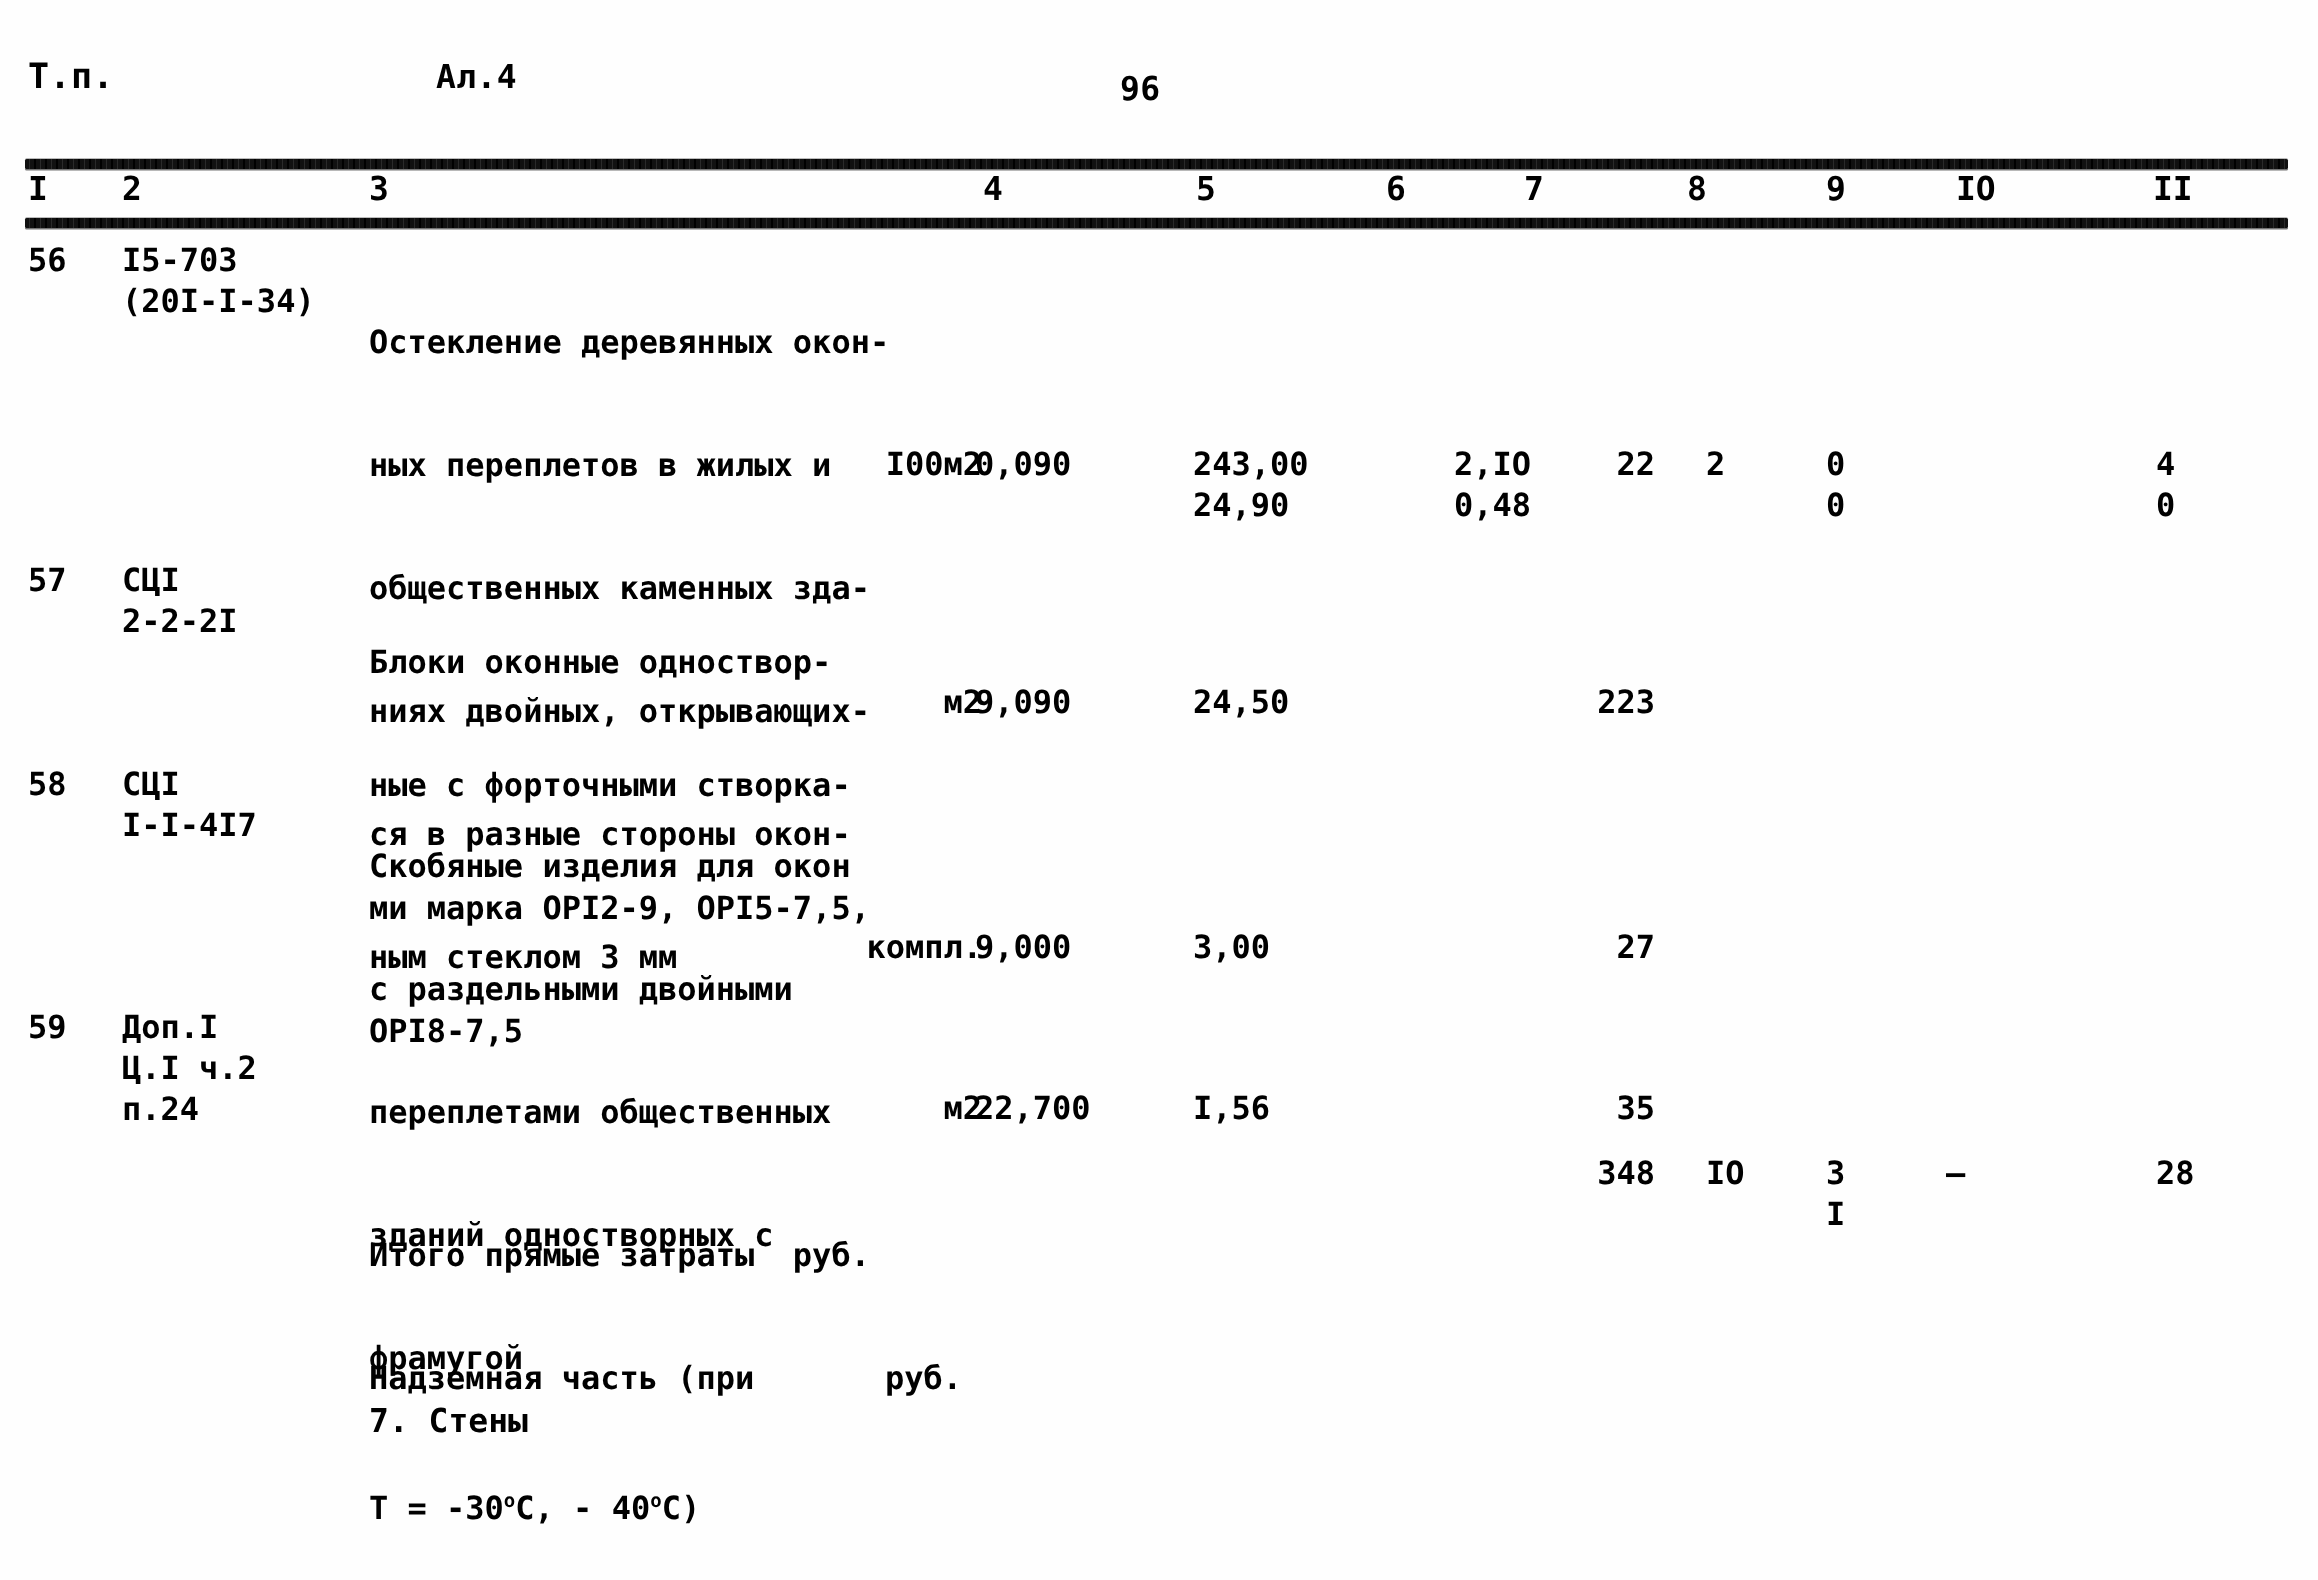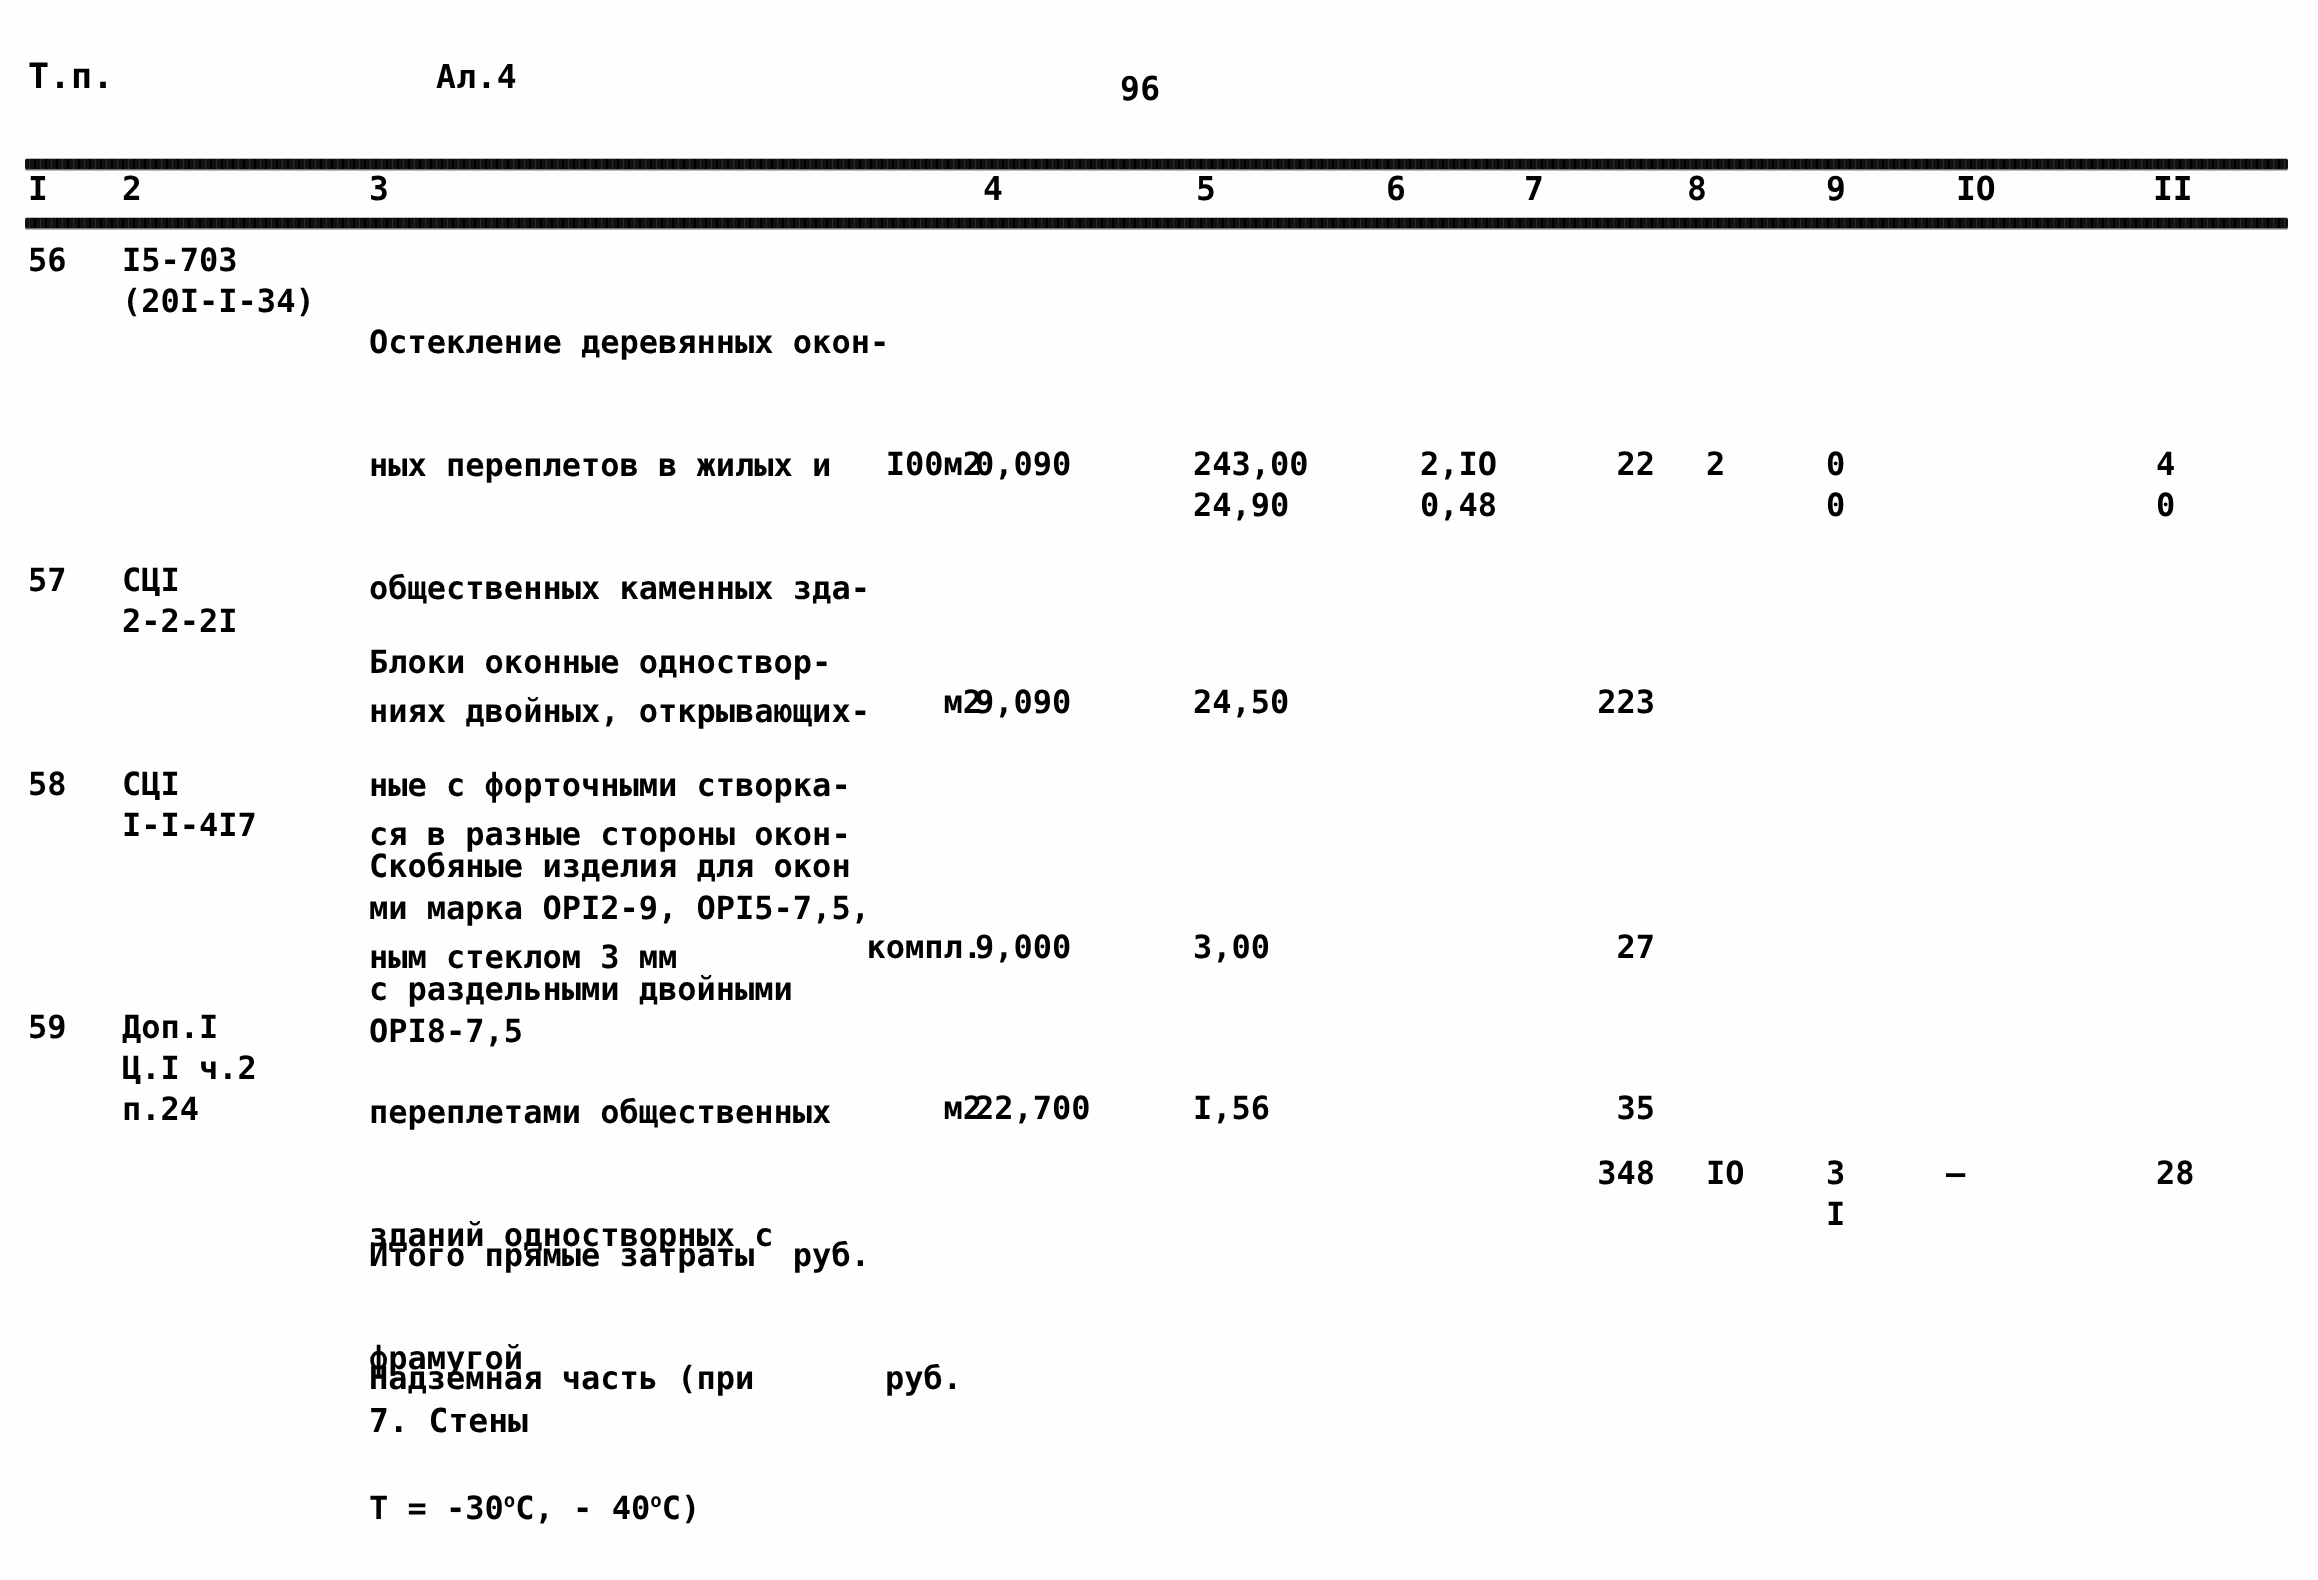--- a/index.html
+++ b/index.html
@@ -98,21 +98,21 @@
     font-size: 32px;
     line-height: 41px;
     white-space: pre;
   }
   .c-num   { left: 28px;  width: 80px; }
   .c-code  { left: 122px; width: 218px; }
   .c-desc  { left: 369px; width: 611px; }
   .c-unit  { left: 807px; width: 175px; text-align: right; }
   .c4  { left: 975px; width: 182px; text-align: left; }
   .c5  { left: 1193px; width: 182px; text-align: left; }
-  .c6  { left: 1386px; width: 145px; text-align: center; }
+  .c6  { left: 1386px; width: 145px; text-align: right; }
   .c7  { left: 1524px; width: 131px; text-align: right; }
   .c8  { left: 1706px; width: 109px; text-align: left; }
   .c9  { left: 1826px; width: 109px; text-align: left; }
   .c10 { left: 1946px; width: 189px; text-align: left; }
   .c11 { left: 2156px; width: 116px; text-align: left; }
 
   .desc-line { display: block; }
 
   
   #row-56 { top: 0px;    height: 240px; }

